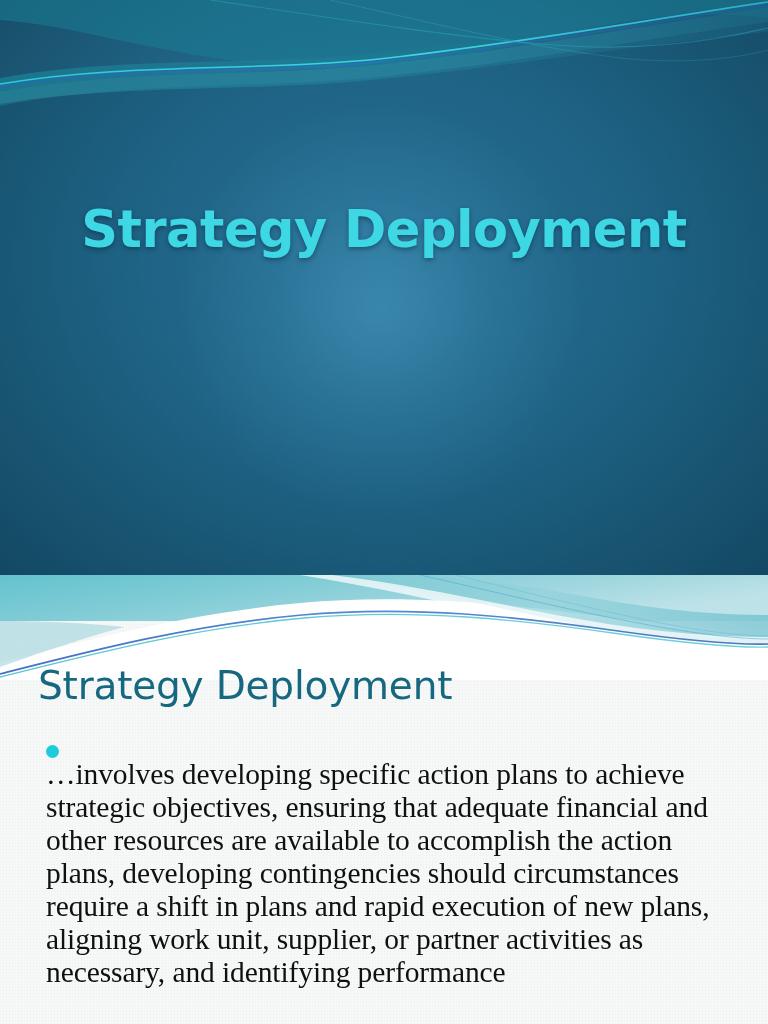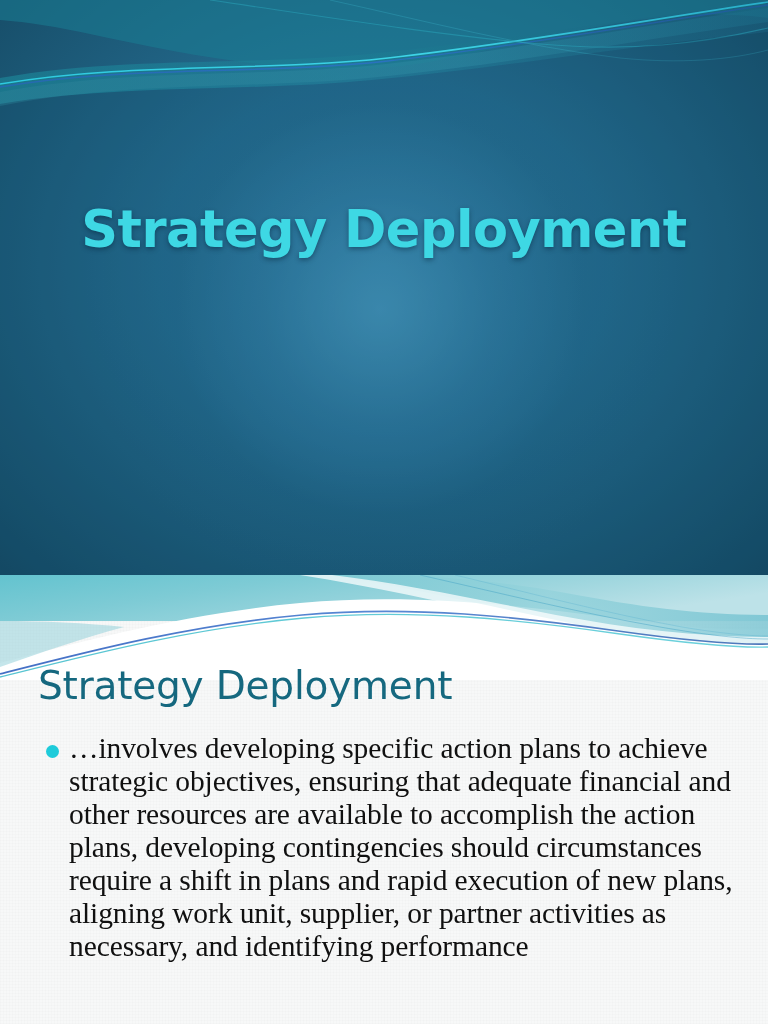--- a/index.html
+++ b/index.html
@@ -101,20 +101,21 @@
     letter-spacing:-0.2px;
   }
 
   .bullet-block {
     position:absolute;
     left:46px;
     top:157px;
     width:700px;
     display:flex;
     align-items:flex-start;
+    flex-direction:column;
   }
 
   .bullet-dot {
     flex:0 0 auto;
     width:13px;
     height:13px;
     border-radius:50%;
     background:#1ecbda;
     margin-top:13px;
     margin-right:10px;

